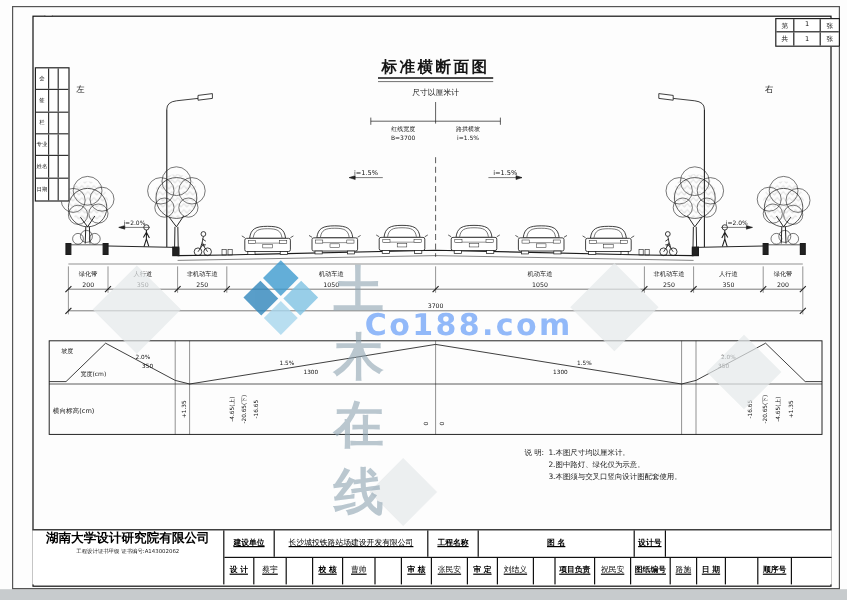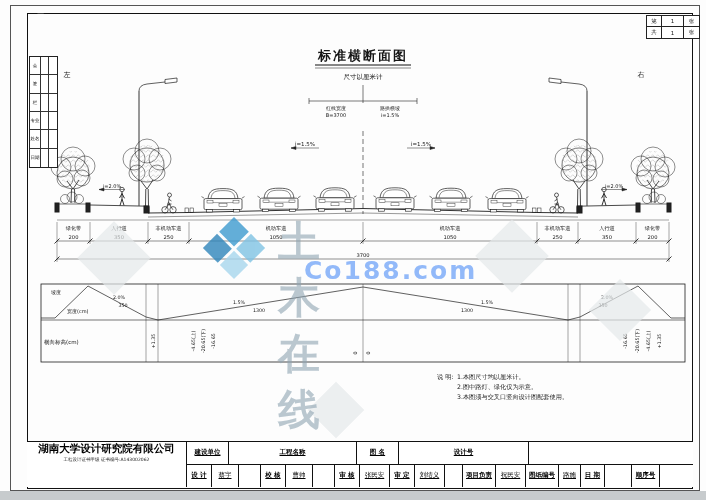--- a/index.html
+++ b/index.html
@@ -336,20 +336,21 @@
 </div>
 
 <div class="tb">
   <div class="tb-company">
     <div class="tb-cname">湖南大学设计研究院有限公司</div>
     <div class="tb-cert">工程设计证书甲级 证书编号:A143002062</div>
   </div>
   <div class="tb-grid">
     <div class="tb-r tb-r1">
       <div class="tb-c tb-lab">建设单位</div>
+      <div class="tb-c">长沙城投铁路站场建设开发有限公司</div>
       <div class="tb-c tb-lab">工程名称</div>
       <div class="tb-c tb-lab">图 名</div>
       <div class="tb-c tb-lab">设计号</div>
       <div class="tb-c"></div>
     </div>
     <div class="tb-r tb-r2">
       <div class="tb-c tb-lab">设 计</div>
       <div class="tb-c">蔡宇</div>
       <div class="tb-c"></div>
       <div class="tb-c tb-lab">校 核</div>

